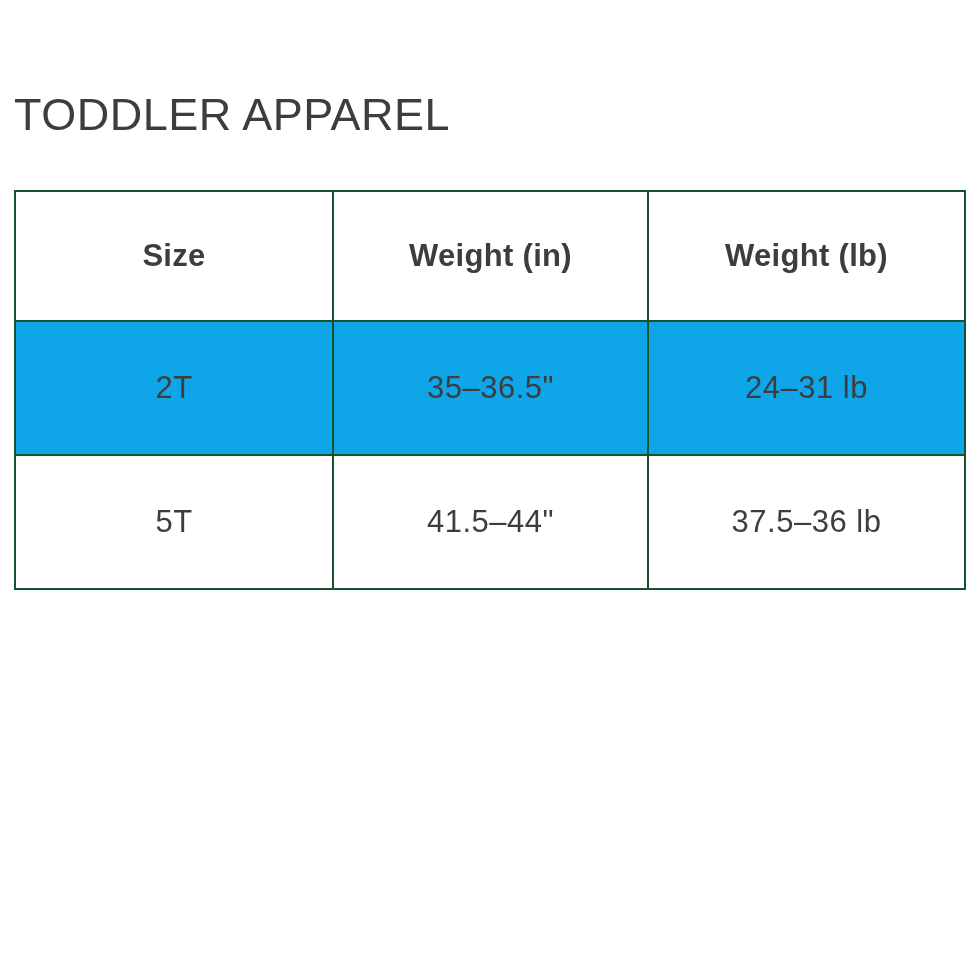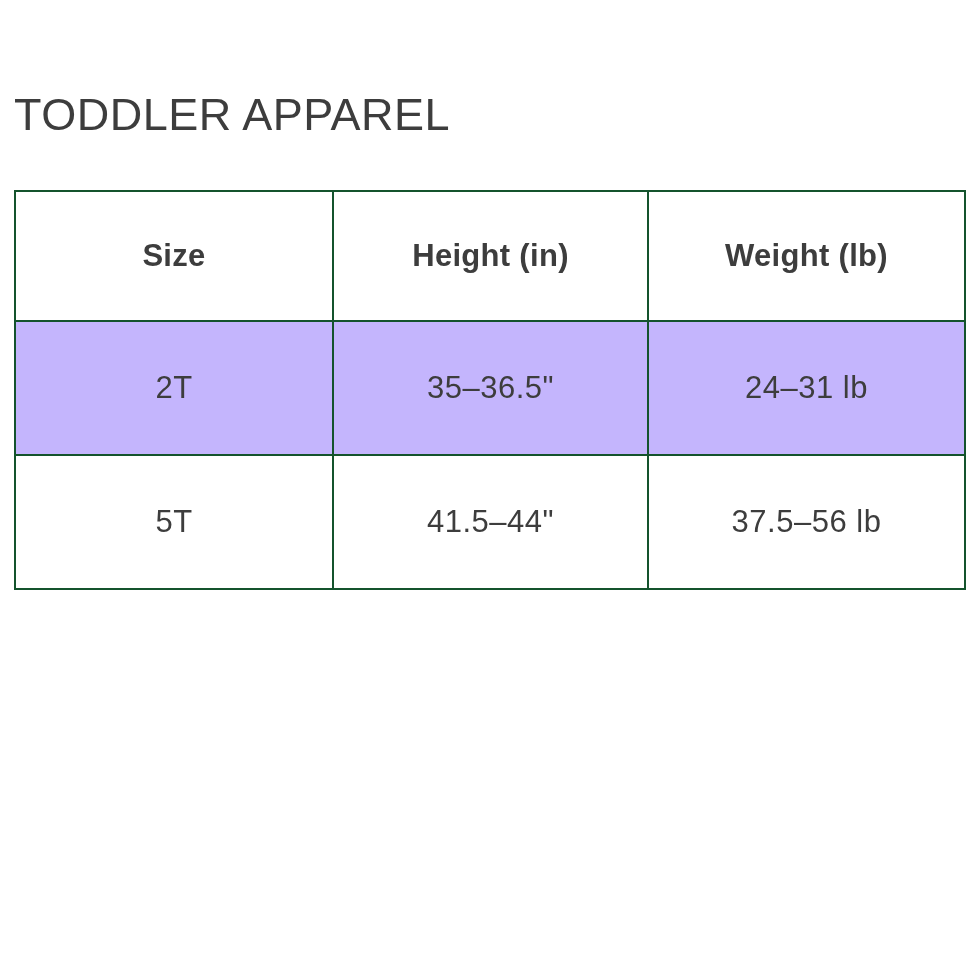--- a/index.html
+++ b/index.html
@@ -88,21 +88,21 @@
     letter-spacing: 0.3px;
   }
   table.size-table tbody td {
     height: 132px;
     font-size: 31px;
     font-weight: 400;
     color: #3d3d3d;
     letter-spacing: 0.5px;
   }
   tr.shaded td {
-    background: #c4b5fd;
+    background: #0ea5e9;
   }
   col.c-size { width: 318px; }
   col.c-height { width: 315px; }
   col.c-weight { width: 317px; }
 </style>
 </head>
 <body>
 
 <div class="page">
 
@@ -113,32 +113,32 @@
   <div class="table-wrap">
     <table class="size-table">
       <colgroup>
         <col class="c-size">
         <col class="c-height">
         <col class="c-weight">
       </colgroup>
       <thead>
         <tr>
           <th>Size</th>
-          <th>Height (in)</th>
+          <th>Weight (in)</th>
           <th>Weight (lb)</th>
         </tr>
       </thead>
       <tbody>
         <tr class="shaded">
           <td>2T</td>
           <td>35–36.5"</td>
           <td>24–31 lb</td>
         </tr>
         <tr>
           <td>5T</td>
           <td>41.5–44"</td>
-          <td>37.5–56 lb</td>
+          <td>37.5–36 lb</td>
         </tr>
       </tbody>
     </table>
   </div>
 
 </div>
 
 </body></html>

